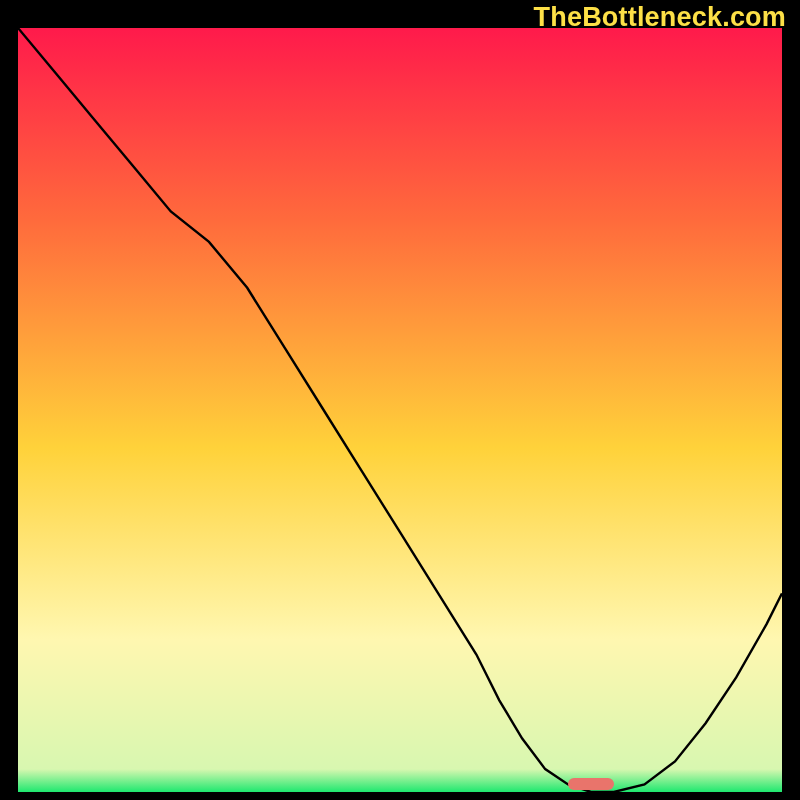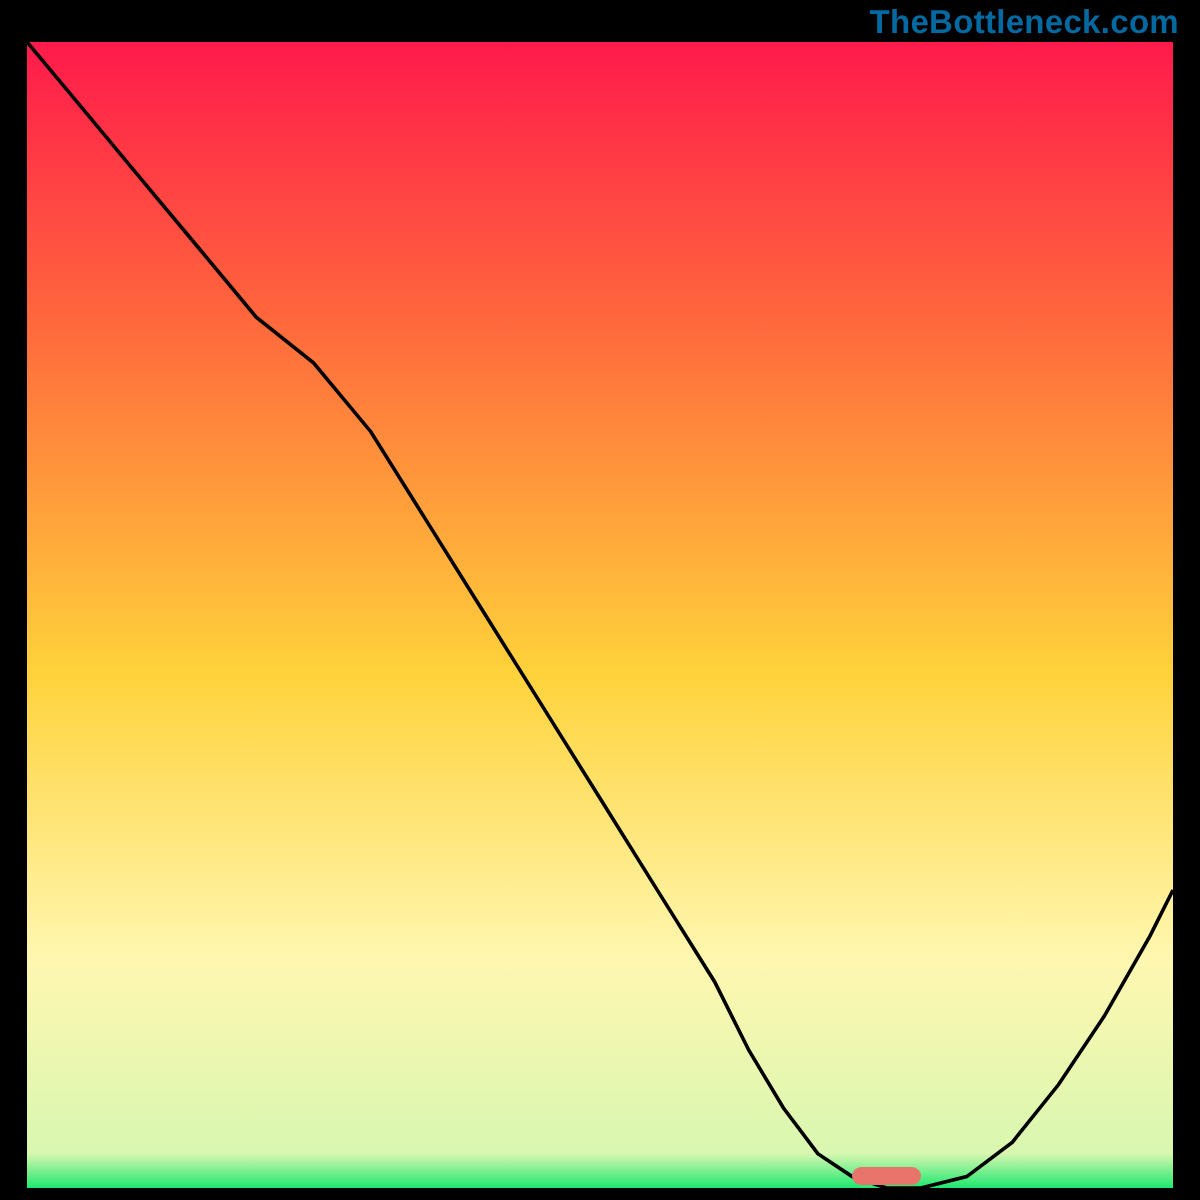--- a/index.html
+++ b/index.html
@@ -23,23 +23,23 @@
     left: 0;
     top: 0;
     width: 764px;
     height: 764px;
   }
   .watermark {
     position: absolute;
     top: 2px;
     right: 14px;
     font-family: Arial, Helvetica, sans-serif;
-    font-size: 22px;
+    font-size: 27px;
     font-weight: 600;
-    color: #0369a1;
+    color: #fde047;
     letter-spacing: 0.2px;
   }
   .marker {
     position: absolute;
     height: 12px;
     border-radius: 6px;
     background: #e9746b;
   }
 </style>
 </head>

